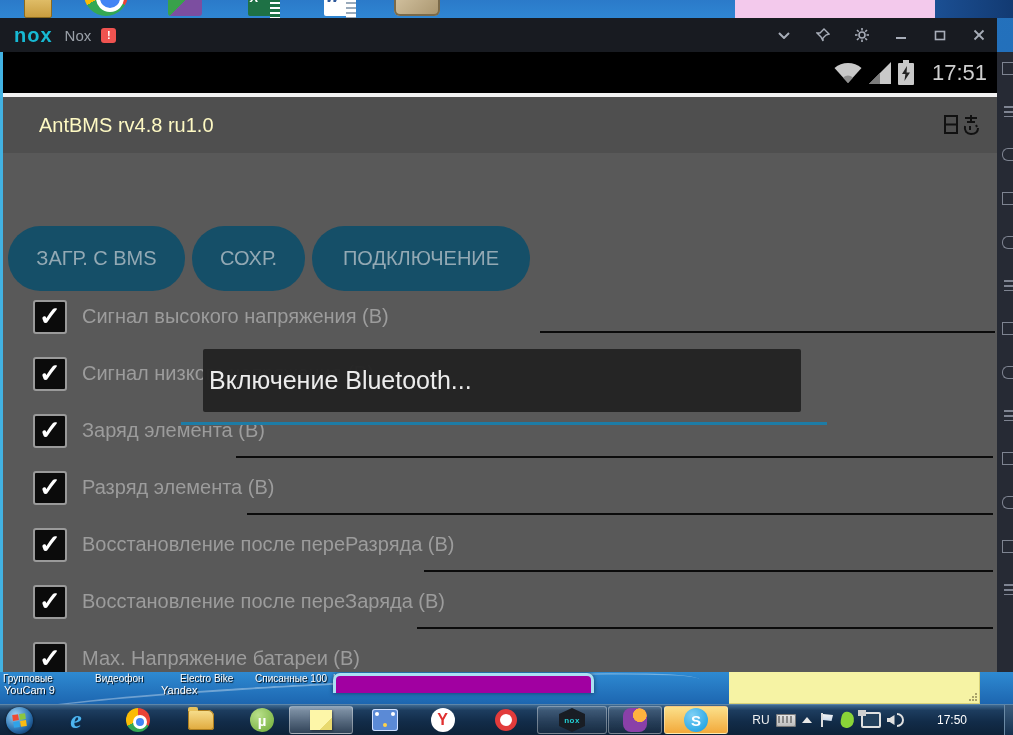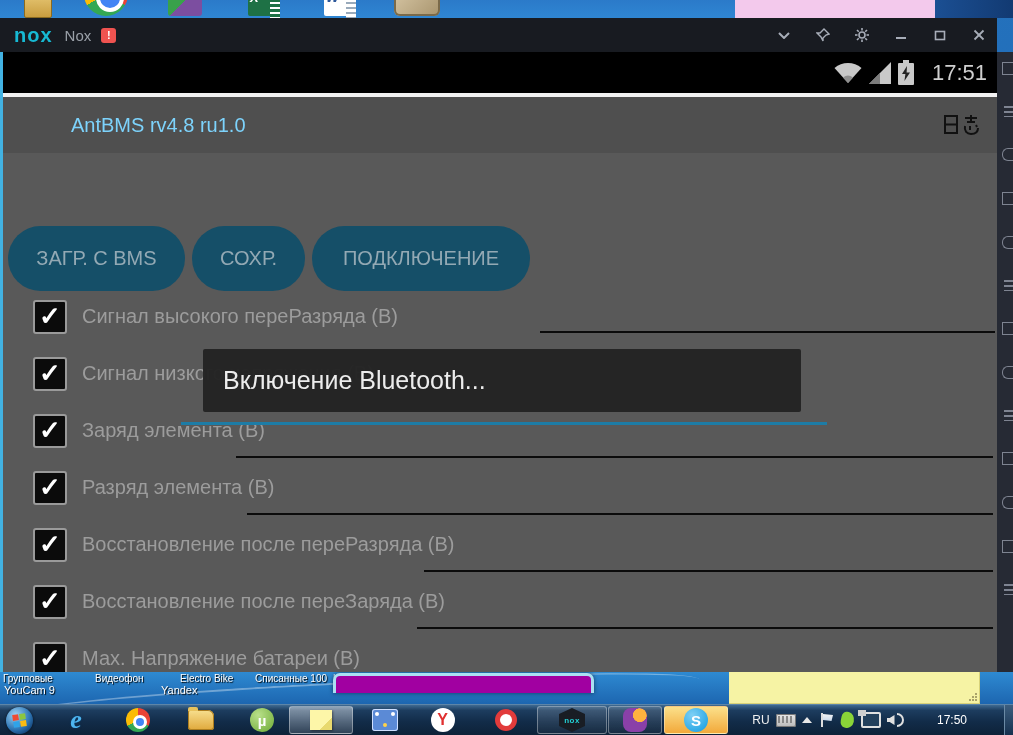--- a/index.html
+++ b/index.html
@@ -30,42 +30,42 @@
   .tb-controls{margin-left:auto;margin-right:10px;display:flex;gap:23px;align-items:center;}
   .tb-btn{width:16px;height:16px;display:flex;align-items:center;justify-content:center;color:#a7adb8;}
   .tb-btn svg{display:block;}
 
   
   .screen{position:absolute;left:0;top:34px;width:994px;height:620px;border-left:3px solid #42b2e2;background:#595959;}
   .statusbar{position:absolute;left:0;top:0;width:994px;height:41px;background:#000;display:flex;align-items:center;justify-content:flex-end;gap:7px;padding-right:10px;box-sizing:border-box;}
   .st-time{color:#cfcfcf;font-size:22px;margin-left:11px;}
   .white-line{position:absolute;left:0;top:41px;width:994px;height:4px;background:#f2f2f2;}
   .app-header{position:absolute;left:0;top:45px;width:994px;height:56px;background:#4f4f4f;display:flex;align-items:center;padding:0 16px 0 36px;box-sizing:border-box;}
-  .app-title{font-size:20px;color:#7dd3fc;margin-left:32px;}
+  .app-title{font-size:20px;color:#fef9c3;}
   .menu-log{margin-left:auto;position:relative;width:38px;height:22px;}
   .menu-log span{position:absolute;left:0;top:0;color:transparent;font-size:18px;font-weight:bold;margin-left:15px;}
   .tabbar{position:absolute;left:0;top:101px;width:994px;height:65px;background:#595959;display:flex;}
   .tab{height:65px;display:flex;align-items:center;justify-content:center;font-size:19px;color:#222218;background:#6f6e5c;border-right:1px solid #45453a;box-sizing:border-box;}
   .tab.t0{width:127px;}.tab.t1{width:135px;}.tab.t2{width:128px;}
   .tab.active{width:149px;background:#6f6f6f;border:3px solid #20207c;color:#1e1e1e;}
   .content{position:absolute;left:0;top:166px;width:994px;height:454px;background:#595959;overflow:hidden;}
   .btnrow{position:absolute;left:5px;top:8px;display:flex;gap:7px;}
   .pill{height:65px;border-radius:33px;background:#154f68;color:#93a9b4;font-size:20px;display:flex;align-items:center;justify-content:center;box-sizing:border-box;}
   .pill.b0{width:177px;}.pill.b1{width:113px;}.pill.b2{width:218px;}.pill.b3{width:125px;}
   .srow{position:absolute;left:0;width:994px;height:57px;display:flex;align-items:center;padding-left:30px;box-sizing:border-box;z-index:1;}
   .cbx{width:30px;height:30px;background:#0b0b0b;border:2px solid #9a9a9a;border-radius:3px;color:#fff;font-size:26px;font-weight:bold;line-height:28px;text-align:center;flex:none;}
   .slabel{margin-left:15px;font-size:20px;color:#9c9c9c;white-space:nowrap;}
   .uline{position:absolute;height:2px;background:#0b0b0b;z-index:0;}
   .uline.u1{left:537px;top:113px;width:455px;}
   .uline.u3{left:233px;top:238px;width:757px;}
   .uline.u4{left:244px;top:295px;width:746px;}
   .uline.u5{left:421px;top:352px;width:569px;}
   .uline.u6{left:414px;top:409px;width:576px;}
   .focusline{position:absolute;left:178px;top:204px;width:646px;height:3px;background:#1d7ca6;z-index:2;}
-  .toast{position:absolute;left:200px;top:131px;width:598px;height:63px;background:rgba(35,35,35,.97);border-radius:2px;display:flex;align-items:center;padding-left:20px;box-sizing:border-box;color:#ececec;font-size:25px;z-index:5;}
+  .toast{position:absolute;left:200px;top:131px;width:598px;height:63px;background:rgba(35,35,35,.97);border-radius:2px;display:flex;align-items:center;padding-left:6px;box-sizing:border-box;color:#ececec;font-size:25px;z-index:5;}
 
   
   .side-toolbar{left:997px;top:52px;width:16px;height:620px;background:#262a34;display:flex;flex-direction:column;align-items:flex-end;gap:31px;padding-top:10px;box-sizing:border-box;}
   .side-ic{width:10px;height:11px;border:1px solid #8e94a2;border-right:none;opacity:.85;}
   .side-ic.round{border-radius:6px 0 0 6px;}
   .side-ic.lines{border:none;border-right:none;background:repeating-linear-gradient(180deg,#8e94a2 0 2px,transparent 2px 5px);width:9px;}
 
   
   .desk-bottom{left:0;top:672px;width:1013px;height:32px;background:linear-gradient(180deg,#2e8ad2,#1d66b0);overflow:hidden;}
   .swoosh{position:absolute;left:0;top:10px;width:700px;height:30px;border-top:2px solid rgba(255,255,255,.35);border-radius:50%/18px;transform:rotate(-3deg);}
@@ -244,21 +244,21 @@
 
       <div class="content">
         <div class="btnrow">
           <div class="pill b0">ЗАГР. С BMS</div>
           <div class="pill b1">СОХР.</div>
           <div class="pill b2">ПОДКЛЮЧЕНИЕ</div>
         </div>
 
         <div class="srow" style="top:70px">
           <span class="cbx">✓</span>
-          <span class="slabel">Сигнал высокого переРазряда (В)</span>
+          <span class="slabel">Сигнал высокого напряжения (В)</span>
         </div>
         <div class="srow" style="top:127px">
           <span class="cbx">✓</span>
           <span class="slabel">Сигнал низкого напряжения (В)</span>
         </div>
         <div class="srow" style="top:184px">
           <span class="cbx">✓</span>
           <span class="slabel">Заряд элемента (В)</span>
         </div>
         <div class="srow" style="top:241px">

